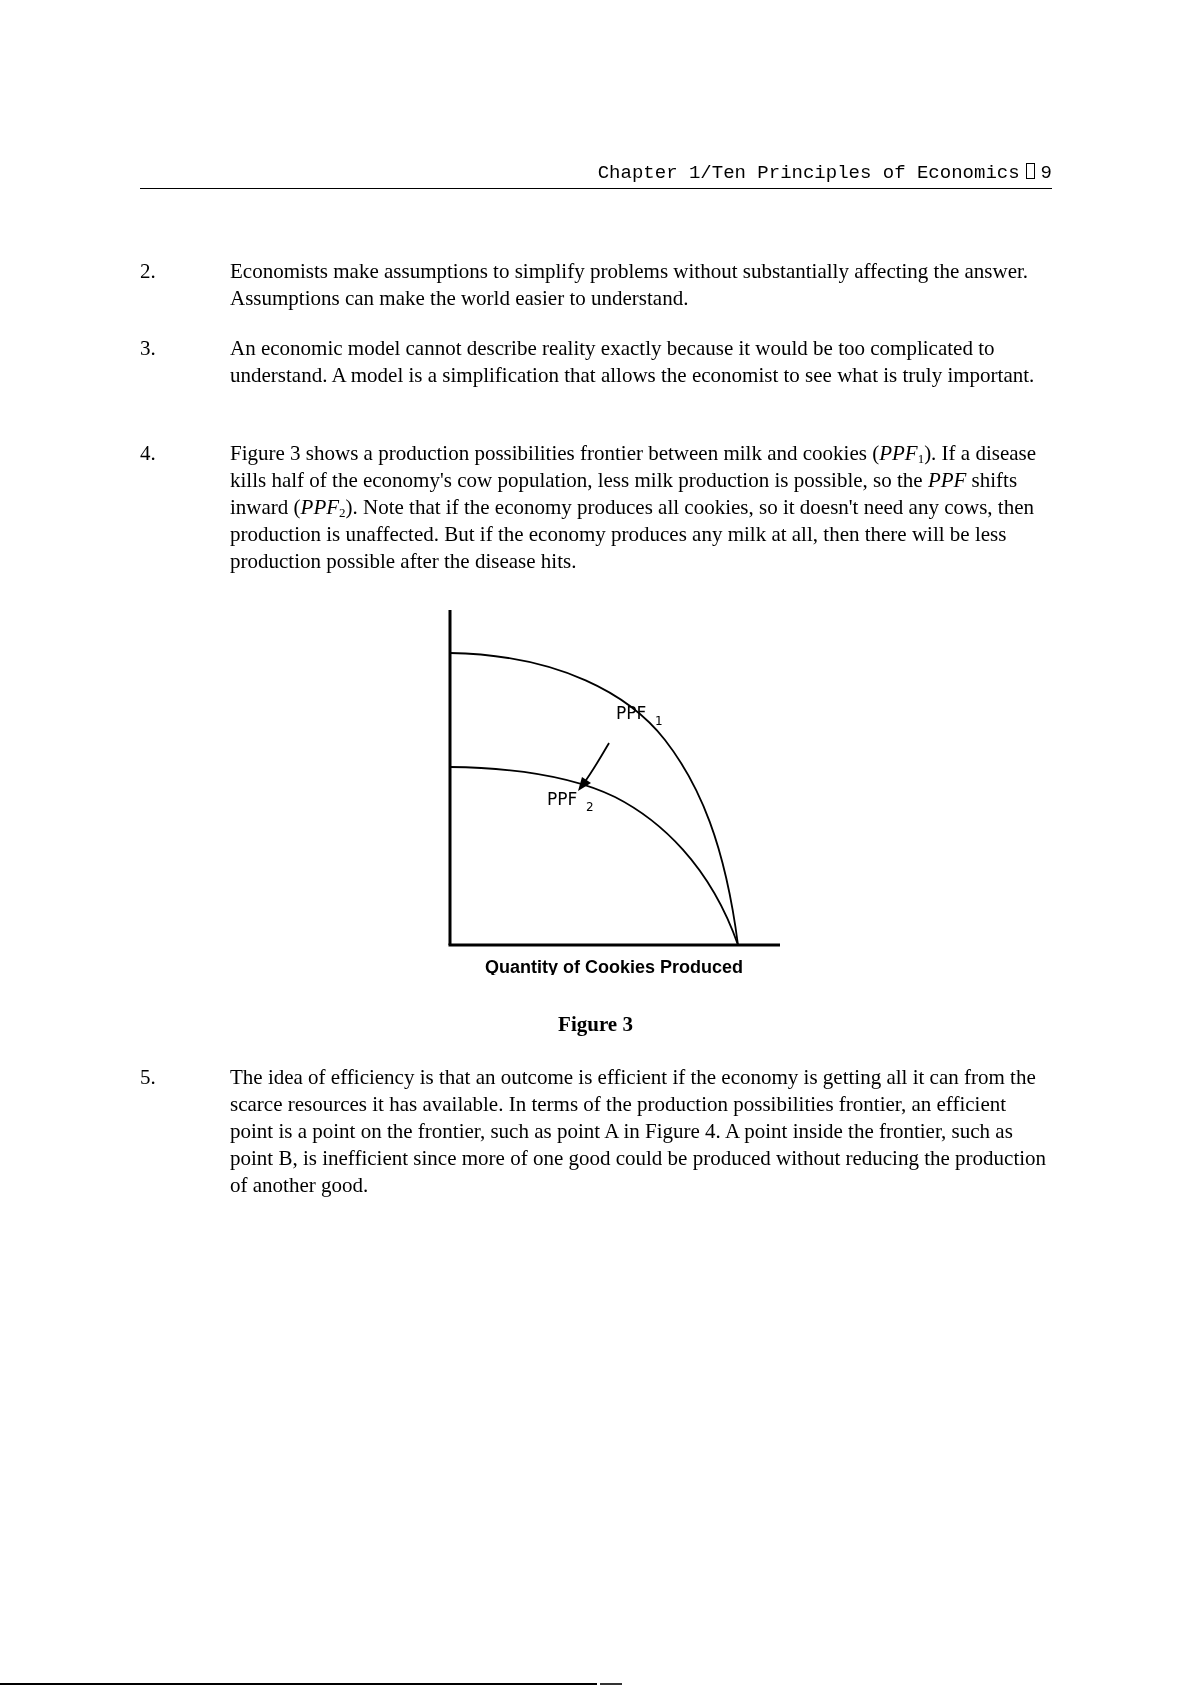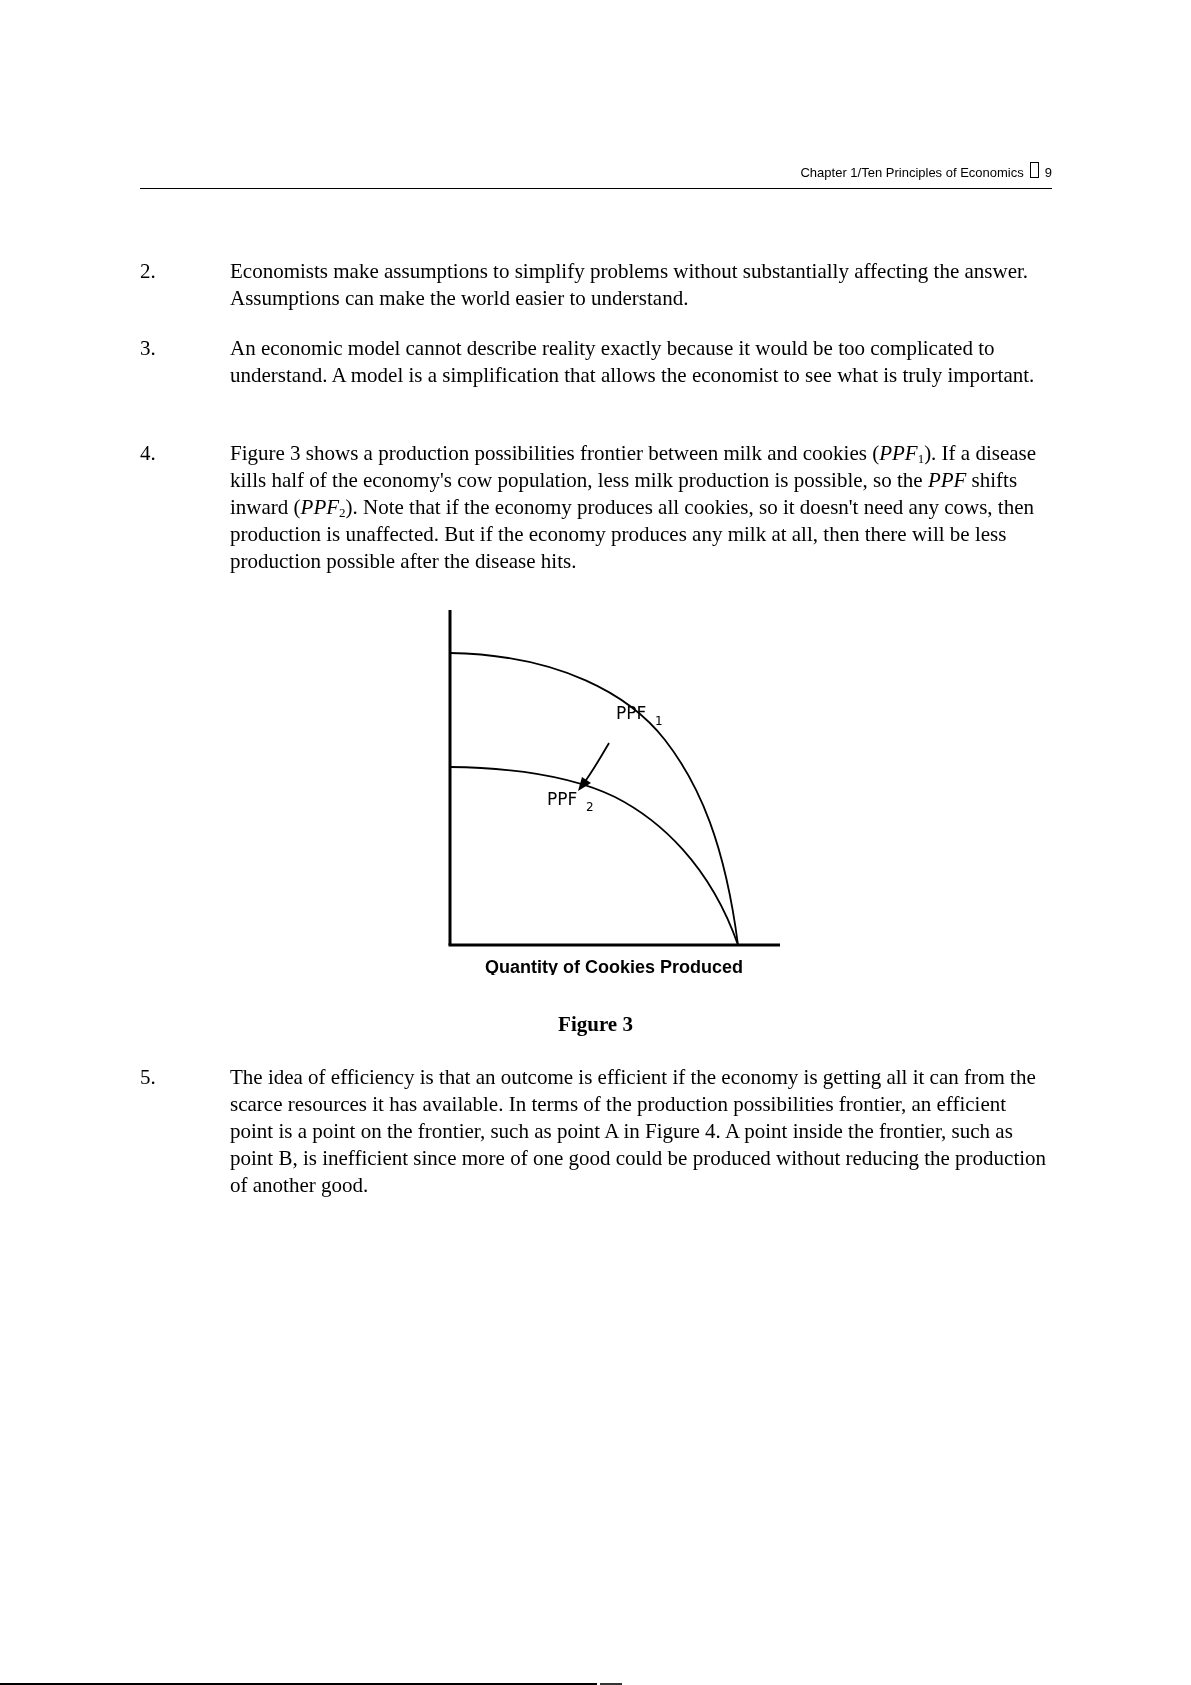--- a/index.html
+++ b/index.html
@@ -1,20 +1,20 @@
 <!DOCTYPE html>
 <html><head>
 <meta charset="utf-8">
 <style>
   html, body { margin: 0; padding: 0; background: #ffffff; }
   body { width: 1191px; height: 1685px; position: relative; overflow: hidden; color: #000; }
   .header {
     position: absolute; left: 140px; top: 158px; width: 912px; height: 30px;
     border-bottom: 1.5px solid #000;
-    font-family: Liberation Sans, sans-serif; font-size: 13px;
+    font-family: Liberation Mono, monospace; font-size: 19px;
     text-align: right; line-height: 30px;
   }
   .header .box { display: inline-block; width: 7px; height: 14px; border: 1px solid #000; margin: 0 6px 0 6px; vertical-align: -1px; }
   .item {
     position: absolute; left: 140px; width: 912px;
     font-family: "Liberation Serif", serif; font-size: 21px; line-height: 27px;
   }
   .item .num { position: absolute; left: 0; top: 0; }
   .item .body { margin-left: 90px; }
   .item i { font-style: italic; }

